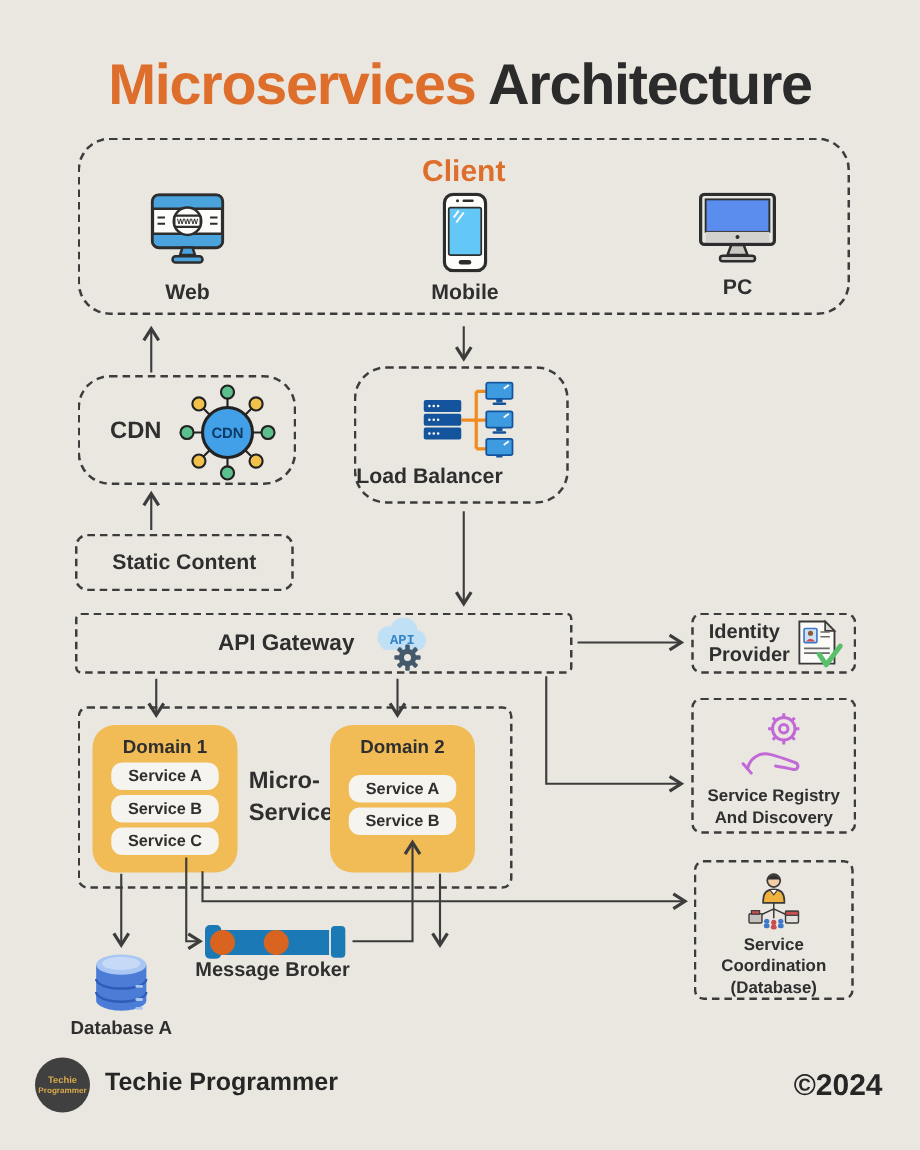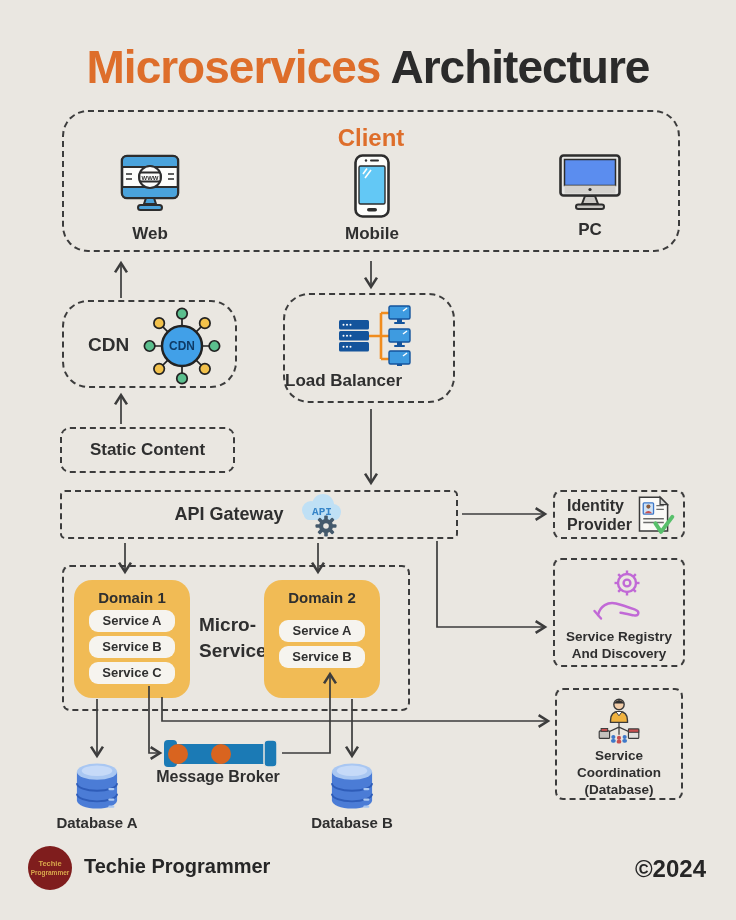--- a/index.html
+++ b/index.html
@@ -47,21 +47,21 @@
   .d2-pills{margin-top:14px;}
   .micro-label{position:absolute;left:135px;top:45px;font-size:19px;font-weight:700;line-height:26px;}
   
   .broker-icon{left:163px;top:737px;}
   .broker-label{position:absolute;left:148px;top:768px;width:140px;text-align:center;font-size:16px;font-weight:600;}
   .db{position:absolute;display:flex;flex-direction:column;align-items:center;width:110px;}
   .db-a{left:42px;top:762px;}
   .db-b{left:297px;top:762px;}
   .db-label{margin-top:2px;font-size:15px;font-weight:600;}
   
-  .logo{position:absolute;left:28px;top:846px;width:44px;height:44px;border-radius:50%;background:#7f1d1d;display:flex;flex-direction:column;align-items:center;justify-content:center;color:#D9A94C;line-height:1.15;}
+  .logo{position:absolute;left:28px;top:846px;width:44px;height:44px;border-radius:50%;background:#404040;display:flex;flex-direction:column;align-items:center;justify-content:center;color:#D9A94C;line-height:1.15;}
   .logo .l1{font-size:7.5px;font-weight:700;}
   .logo .l2{font-size:6.5px;font-weight:700;}
   .brand{position:absolute;left:84px;top:855px;font-size:20px;font-weight:700;color:#262626;}
   .copyright{position:absolute;right:30px;top:855px;font-size:24px;font-weight:700;color:#262626;}
   .overlay{position:absolute;left:0;top:0;z-index:5;pointer-events:none;}
 </style>
 </head>
 <body>
 
 <div class="canvas">
@@ -310,31 +310,20 @@
   <div class="db db-a">
     <svg width="44" height="50" viewBox="0 0 46 52">
       <path d="M2,10 V40 C2,44.5 11.4,48.5 23,48.5 C34.6,48.5 44,44.5 44,40 V10 Z" fill="#4B7CD6"></path>
       <path d="M2,22 C2,26.5 11.4,30 23,30 C34.6,30 44,26.5 44,22" fill="none" stroke="#2E5CB8" stroke-width="2"></path>
       <path d="M2,33 C2,37.5 11.4,41 23,41 C34.6,41 44,37.5 44,33" fill="none" stroke="#2E5CB8" stroke-width="2"></path>
       <path d="M36,28.2 h4 M36,39.2 h4 M36,46.6 h4" stroke="#A9C7F2" stroke-width="2.4" stroke-linecap="round"></path>
       <ellipse cx="23" cy="10" rx="21" ry="8.5" fill="#A9C7F2"></ellipse>
       <ellipse cx="23" cy="9" rx="16" ry="5.5" fill="#C6DAF8"></ellipse>
     </svg>
     <div class="db-label">Database A</div>
-  </div>
-  <div class="db db-b">
-    <svg width="44" height="50" viewBox="0 0 46 52">
-      <path d="M2,10 V40 C2,44.5 11.4,48.5 23,48.5 C34.6,48.5 44,44.5 44,40 V10 Z" fill="#4B7CD6"></path>
-      <path d="M2,22 C2,26.5 11.4,30 23,30 C34.6,30 44,26.5 44,22" fill="none" stroke="#2E5CB8" stroke-width="2"></path>
-      <path d="M2,33 C2,37.5 11.4,41 23,41 C34.6,41 44,37.5 44,33" fill="none" stroke="#2E5CB8" stroke-width="2"></path>
-      <path d="M36,28.2 h4 M36,39.2 h4 M36,46.6 h4" stroke="#A9C7F2" stroke-width="2.4" stroke-linecap="round"></path>
-      <ellipse cx="23" cy="10" rx="21" ry="8.5" fill="#A9C7F2"></ellipse>
-      <ellipse cx="23" cy="9" rx="16" ry="5.5" fill="#C6DAF8"></ellipse>
-    </svg>
-    <div class="db-label">Database B</div>
   </div>
 
   <div class="logo">
     <div class="l1">Techie</div>
     <div class="l2">Programmer</div>
   </div>
   <div class="brand">Techie Programmer</div>
   <div class="copyright">©2024</div>
 
   <svg class="overlay" width="736" height="920" viewBox="0 0 736 920">

